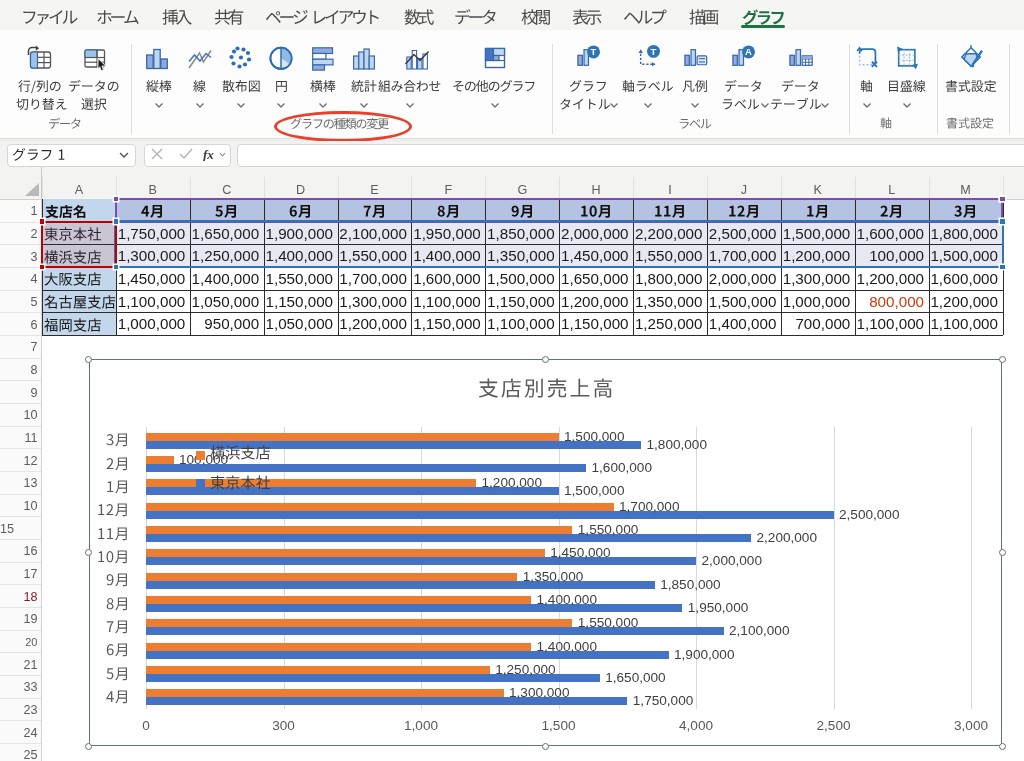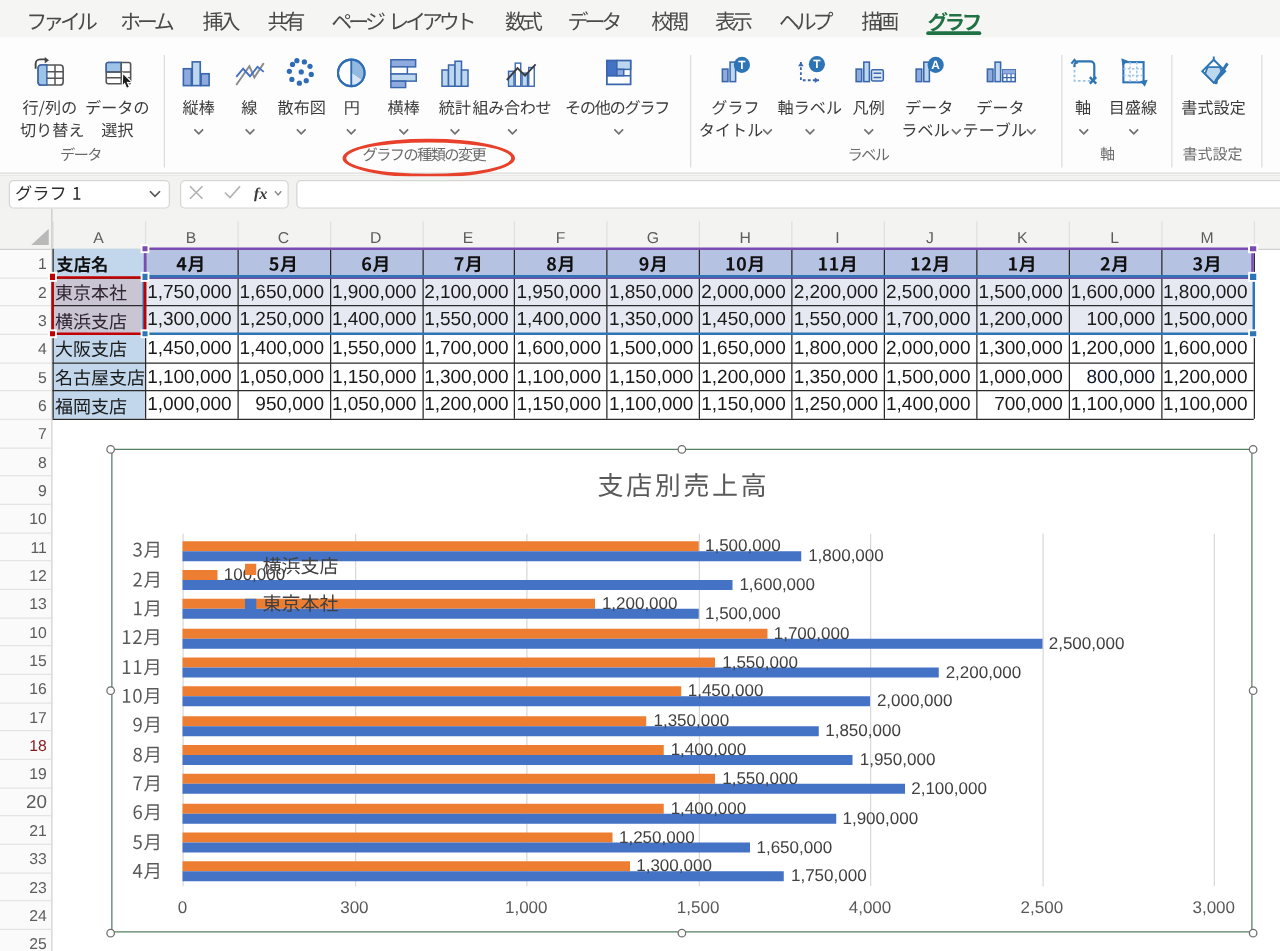--- a/index.html
+++ b/index.html
@@ -664,31 +664,31 @@
 <div style="position:absolute;left:0.0px;top:404.2px;width:37.5px;height:22.7px;font-size:12.6px;color:#5c5c5c;line-height:22.7px;text-align:right">10</div>
 <div style="position:absolute;left:0.0px;top:425.7px;width:41.0px;height:1.0px;background:#e4e4e3"></div>
 <div style="position:absolute;left:0.0px;top:426.9px;width:37.5px;height:22.7px;font-size:12.6px;color:#5c5c5c;line-height:22.7px;text-align:right">11</div>
 <div style="position:absolute;left:0.0px;top:448.4px;width:41.0px;height:1.0px;background:#e4e4e3"></div>
 <div style="position:absolute;left:0.0px;top:449.6px;width:37.5px;height:22.7px;font-size:12.6px;color:#5c5c5c;line-height:22.7px;text-align:right">12</div>
 <div style="position:absolute;left:0.0px;top:471.0px;width:41.0px;height:1.0px;background:#e4e4e3"></div>
 <div style="position:absolute;left:0.0px;top:472.2px;width:37.5px;height:22.7px;font-size:12.6px;color:#5c5c5c;line-height:22.7px;text-align:right">13</div>
 <div style="position:absolute;left:0.0px;top:493.7px;width:41.0px;height:1.0px;background:#e4e4e3"></div>
 <div style="position:absolute;left:0.0px;top:494.9px;width:37.5px;height:22.7px;font-size:12.6px;color:#5c5c5c;line-height:22.7px;text-align:right">10</div>
 <div style="position:absolute;left:0.0px;top:516.4px;width:41.0px;height:1.0px;background:#e4e4e3"></div>
-<div style="position:absolute;left:0.0px;top:517.6px;width:37.5px;height:26px;font-size:12.6px;color:#5c5c5c;line-height:22.7px;text-align:right">15</div>
+<div style="position:absolute;left:0.0px;top:517.6px;width:37.5px;height:26px;font-size:12.6px;color:#5c5c5c;line-height:22.7px;text-align:left">15</div>
 <div style="position:absolute;left:0.0px;top:539.0px;width:41.0px;height:1.0px;background:#e4e4e3"></div>
 <div style="position:absolute;left:0.0px;top:540.2px;width:37.5px;height:22.7px;font-size:12.6px;color:#5c5c5c;line-height:22.7px;text-align:right">16</div>
 <div style="position:absolute;left:0.0px;top:561.7px;width:41.0px;height:1.0px;background:#e4e4e3"></div>
 <div style="position:absolute;left:0.0px;top:562.9px;width:37.5px;height:22.7px;font-size:12.6px;color:#5c5c5c;line-height:22.7px;text-align:right">17</div>
 <div style="position:absolute;left:0.0px;top:584.4px;width:41.0px;height:1.0px;background:#e4e4e3"></div>
 <div style="position:absolute;left:0.0px;top:585.6px;width:37.5px;height:22.7px;font-size:12.6px;color:#7f1d1d;line-height:22.7px;text-align:right">18</div>
 <div style="position:absolute;left:0.0px;top:607.1px;width:41.0px;height:1.0px;background:#e4e4e3"></div>
 <div style="position:absolute;left:0.0px;top:608.3px;width:37.5px;height:22.7px;font-size:12.6px;color:#5c5c5c;line-height:22.7px;text-align:right">19</div>
 <div style="position:absolute;left:0.0px;top:629.7px;width:41.0px;height:1.0px;background:#e4e4e3"></div>
-<div style="position:absolute;left:0.0px;top:630.9px;width:37.5px;height:22.7px;font-size:15px;color:#5c5c5c;line-height:22.7px;text-align:right">20</div>
+<div style="position:absolute;left:0.0px;top:630.9px;width:37.5px;height:22.7px;font-size:11px;color:#5c5c5c;line-height:22.7px;text-align:right">20</div>
 <div style="position:absolute;left:0.0px;top:652.4px;width:41.0px;height:1.0px;background:#e4e4e3"></div>
 <div style="position:absolute;left:0.0px;top:653.6px;width:37.5px;height:22.7px;font-size:12.6px;color:#5c5c5c;line-height:22.7px;text-align:right">21</div>
 <div style="position:absolute;left:0.0px;top:675.1px;width:41.0px;height:1.0px;background:#e4e4e3"></div>
 <div style="position:absolute;left:0.0px;top:676.3px;width:37.5px;height:22.7px;font-size:12.6px;color:#5c5c5c;line-height:22.7px;text-align:right">33</div>
 <div style="position:absolute;left:0.0px;top:697.7px;width:41.0px;height:1.0px;background:#e4e4e3"></div>
 <div style="position:absolute;left:0.0px;top:698.9px;width:37.5px;height:22.7px;font-size:12.6px;color:#5c5c5c;line-height:22.7px;text-align:right">23</div>
 <div style="position:absolute;left:0.0px;top:720.4px;width:41.0px;height:1.0px;background:#e4e4e3"></div>
 <div style="position:absolute;left:0.0px;top:721.6px;width:37.5px;height:22.7px;font-size:12.6px;color:#5c5c5c;line-height:22.7px;text-align:right">24</div>
 <div style="position:absolute;left:0.0px;top:743.1px;width:41.0px;height:1.0px;background:#e4e4e3"></div>
 <div style="position:absolute;left:0.0px;top:744.3px;width:37.5px;height:22.7px;font-size:12.6px;color:#5c5c5c;line-height:22.7px;text-align:right">25</div>
@@ -883,21 +883,21 @@
 <div style="position:absolute;left:115.9px;top:291.5px;width:69.4px;height:20.7px;font-size:15.2px;color:#1a1a1a;line-height:20.7px;text-align:right">1,100,000</div>
 <div style="position:absolute;left:189.8px;top:291.5px;width:69.4px;height:20.7px;font-size:15.2px;color:#1a1a1a;line-height:20.7px;text-align:right">1,050,000</div>
 <div style="position:absolute;left:263.7px;top:291.5px;width:69.4px;height:20.7px;font-size:15.2px;color:#1a1a1a;line-height:20.7px;text-align:right">1,150,000</div>
 <div style="position:absolute;left:337.5px;top:291.5px;width:69.4px;height:20.7px;font-size:15.2px;color:#1a1a1a;line-height:20.7px;text-align:right">1,300,000</div>
 <div style="position:absolute;left:411.4px;top:291.5px;width:69.4px;height:20.7px;font-size:15.2px;color:#1a1a1a;line-height:20.7px;text-align:right">1,100,000</div>
 <div style="position:absolute;left:485.3px;top:291.5px;width:69.4px;height:20.7px;font-size:15.2px;color:#1a1a1a;line-height:20.7px;text-align:right">1,150,000</div>
 <div style="position:absolute;left:559.2px;top:291.5px;width:69.4px;height:20.7px;font-size:15.2px;color:#1a1a1a;line-height:20.7px;text-align:right">1,200,000</div>
 <div style="position:absolute;left:633.1px;top:291.5px;width:69.4px;height:20.7px;font-size:15.2px;color:#1a1a1a;line-height:20.7px;text-align:right">1,350,000</div>
 <div style="position:absolute;left:707.0px;top:291.5px;width:69.4px;height:20.7px;font-size:15.2px;color:#1a1a1a;line-height:20.7px;text-align:right">1,500,000</div>
 <div style="position:absolute;left:780.9px;top:291.5px;width:69.4px;height:20.7px;font-size:15.2px;color:#1a1a1a;line-height:20.7px;text-align:right">1,000,000</div>
-<div style="position:absolute;left:854.7px;top:291.5px;width:69.4px;height:20.7px;font-size:15.2px;color:#0f172a;line-height:20.7px;text-align:right">800,000</div>
+<div style="position:absolute;left:854.7px;top:291.5px;width:69.4px;height:20.7px;font-size:15.2px;color:#c2410c;line-height:20.7px;text-align:right">800,000</div>
 <div style="position:absolute;left:928.6px;top:291.5px;width:69.4px;height:20.7px;font-size:15.2px;color:#1a1a1a;line-height:20.7px;text-align:right">1,200,000</div>
 <div style="position:absolute;left:115.9px;top:314.2px;width:69.4px;height:20.7px;font-size:15.2px;color:#1a1a1a;line-height:20.7px;text-align:right">1,000,000</div>
 <div style="position:absolute;left:189.8px;top:314.2px;width:69.4px;height:20.7px;font-size:15.2px;color:#1a1a1a;line-height:20.7px;text-align:right">950,000</div>
 <div style="position:absolute;left:263.7px;top:314.2px;width:69.4px;height:20.7px;font-size:15.2px;color:#1a1a1a;line-height:20.7px;text-align:right">1,050,000</div>
 <div style="position:absolute;left:337.5px;top:314.2px;width:69.4px;height:20.7px;font-size:15.2px;color:#1a1a1a;line-height:20.7px;text-align:right">1,200,000</div>
 <div style="position:absolute;left:411.4px;top:314.2px;width:69.4px;height:20.7px;font-size:15.2px;color:#1a1a1a;line-height:20.7px;text-align:right">1,150,000</div>
 <div style="position:absolute;left:485.3px;top:314.2px;width:69.4px;height:20.7px;font-size:15.2px;color:#1a1a1a;line-height:20.7px;text-align:right">1,100,000</div>
 <div style="position:absolute;left:559.2px;top:314.2px;width:69.4px;height:20.7px;font-size:15.2px;color:#1a1a1a;line-height:20.7px;text-align:right">1,150,000</div>
 <div style="position:absolute;left:633.1px;top:314.2px;width:69.4px;height:20.7px;font-size:15.2px;color:#1a1a1a;line-height:20.7px;text-align:right">1,250,000</div>
 <div style="position:absolute;left:707.0px;top:314.2px;width:69.4px;height:20.7px;font-size:15.2px;color:#1a1a1a;line-height:20.7px;text-align:right">1,400,000</div>

